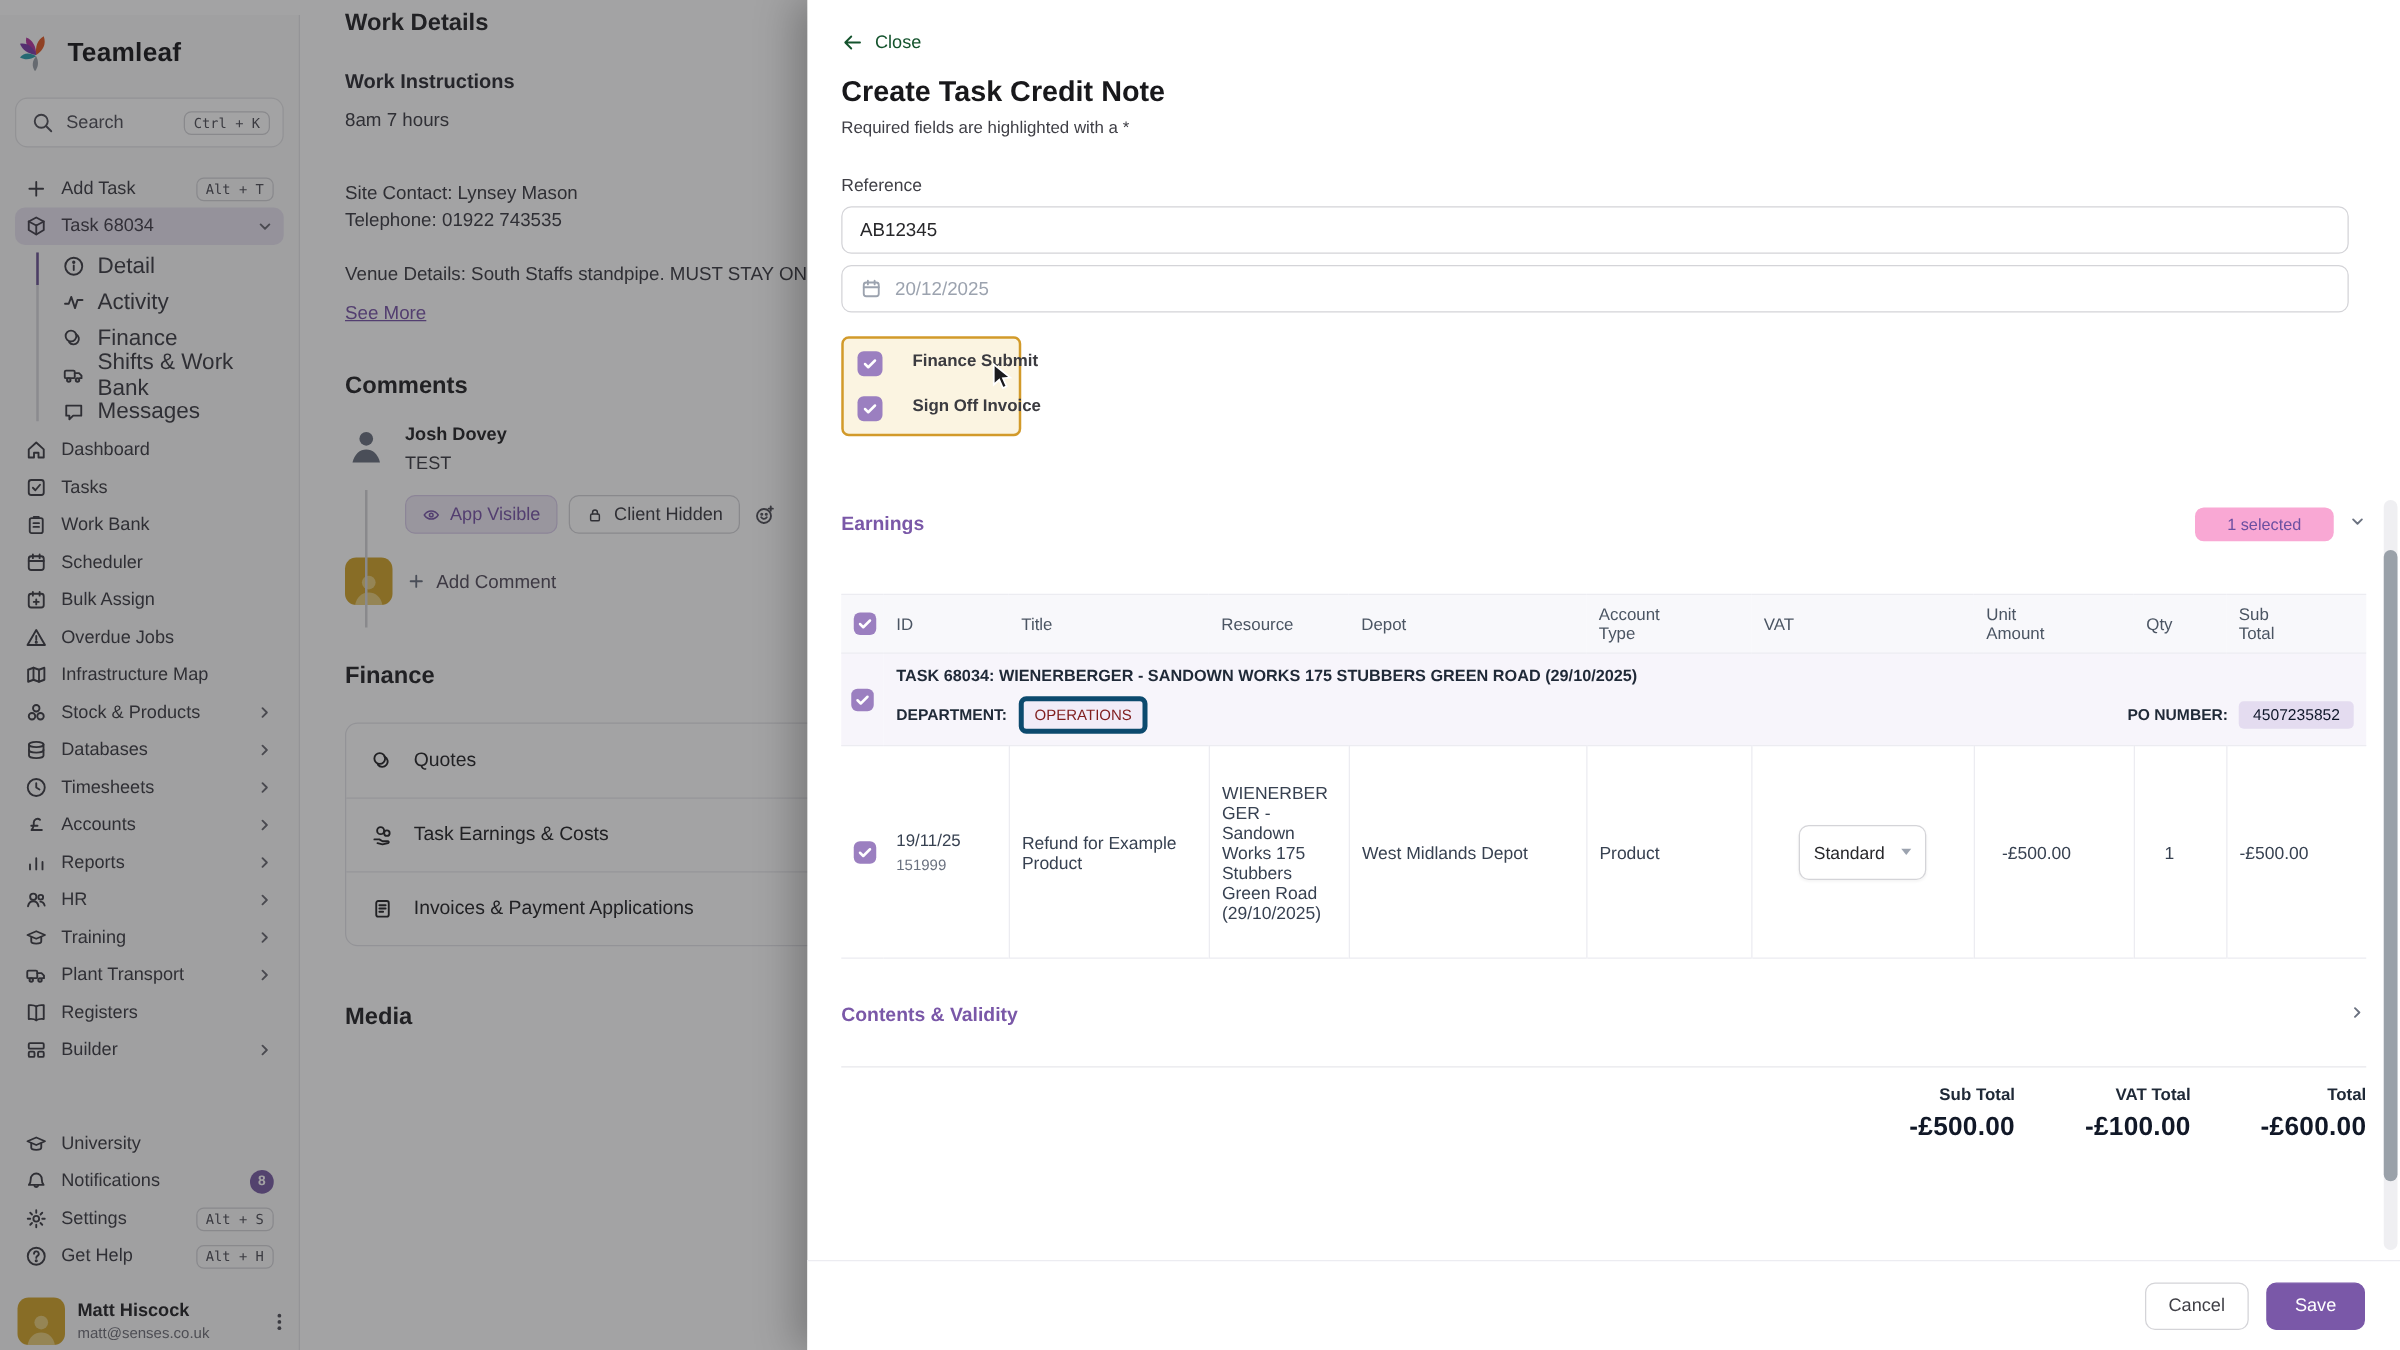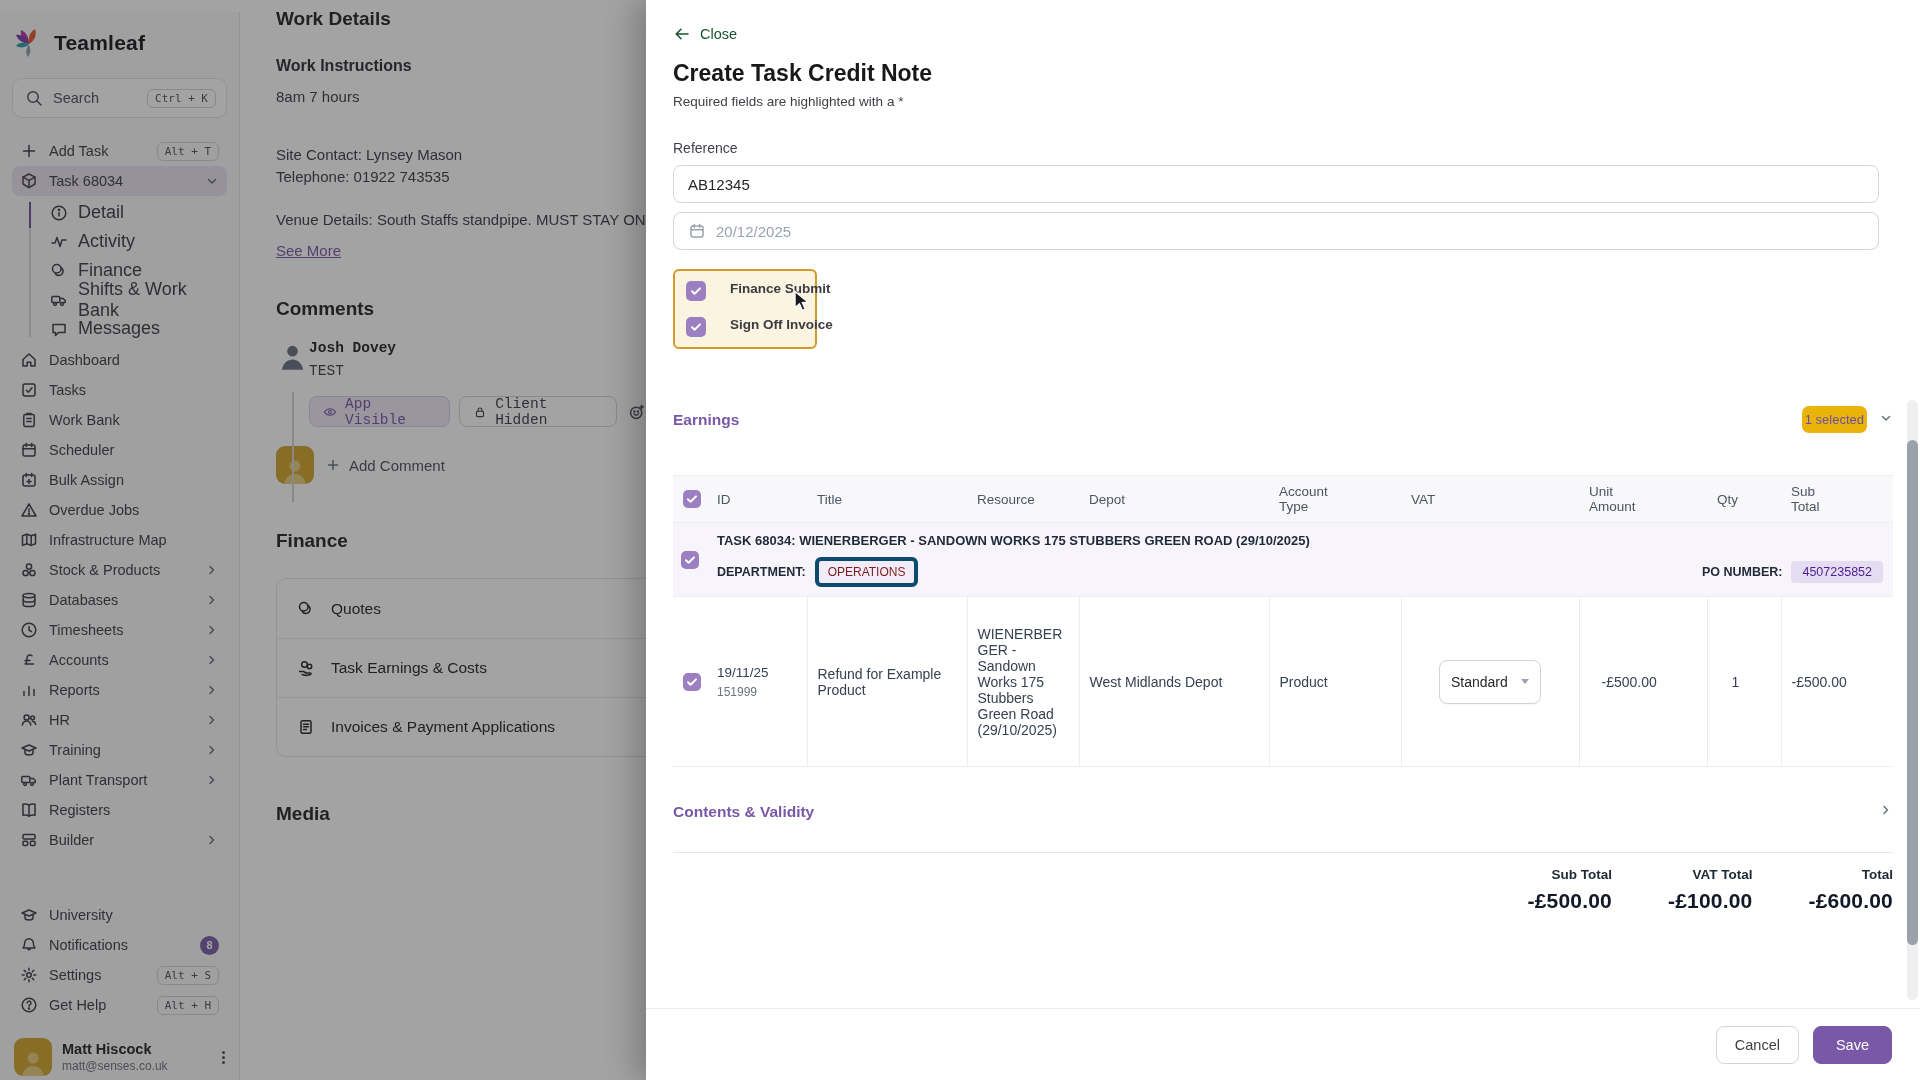--- a/index.html
+++ b/index.html
@@ -61,32 +61,32 @@
   .m-sub { margin-top:7px; font-size:13.5px; color:#3f3f46; }
   .f-label { margin-top:31px; font-size:14px; color:#3f3f46; }
   .f-input { margin-top:9px; height:38px; width:1206px; border:1px solid #d4d4d8; border-radius:8px; display:flex; align-items:center; padding:0 14px; font-size:15px; color:#27272a; background:#fff; gap:10px; }
   .f-input.date { color:#9ca3af; }
   .flagbox { margin-top:19px; width:144px; border:2px solid #d29a2a; background:#fbf4e1; border-radius:6px; padding:10px 11px; display:flex; flex-direction:column; gap:16px; }
   .flagrow { display:flex; align-items:flex-start; gap:24px; font-size:13.5px; font-weight:bold; color:#3b3b40; white-space:nowrap; }
   .cbx { width:20px; height:20px; border-radius:5px; background:#9b7fc0; color:#fff; display:flex; align-items:center; justify-content:center; flex:0 0 auto; }
   .cbx.sm { width:18px; height:18px; }
   .earn-head { margin-top:57px; display:flex; align-items:center; }
   .earn-title { font-size:15.5px; font-weight:bold; color:#7a58a8; flex:1; }
-  .sel-pill { background:#eab308; color:#6b4fa1; font-size:13px; padding:6px 3px; border-radius:7px; }
+  .sel-pill { background:#f9a8d4; color:#6b4fa1; font-size:13px; padding:6px 26px; border-radius:7px; }
   .earn-chev { margin-left:12px; color:#6b7280; }
   table.etable { margin-top:42px; border-collapse:collapse; table-layout:fixed; width:1220px; }
   .etable thead tr { background:#f8f8fb; border-top:1px solid #ececf1; border-bottom:1px solid #ececf1; }
   .etable th { font-size:13.5px; font-weight:normal; color:#4b5563; text-align:left; padding:8px 10px; height:40px; vertical-align:middle; }
   .grow { background:#f7f5fb; border-bottom:1px solid #ececf1; }
   .grow td { height:74px; vertical-align:middle; }
   .g-title { font-size:13px; font-weight:bold; color:#1f2937; }
   .g-line2 { margin-top:9px; display:flex; align-items:center; font-size:12.5px; font-weight:bold; color:#1f2937; }
   .dep-pill { margin-left:9px; background:#f1ecf8; border:4px solid #0c4a6e; color:#7f1d1d; font-size:12px; font-weight:normal; padding:4px 9px; border-radius:6px; }
   .po-wrap { margin-left:auto; display:flex; align-items:center; gap:9px; }
-  .po-pill { background:#e4dcf0; color:#4c1d95; font-size:12.5px; font-weight:normal; padding:4px 11px; border-radius:4px; }
+  .po-pill { background:#e4dcf0; color:#0f172a; font-size:12.5px; font-weight:normal; padding:4px 11px; border-radius:4px; }
   .drow { border-bottom:1px solid #ececf1; }
   .drow td { height:170px; vertical-align:middle; border-right:1px solid #ececf1; padding:8px 10px; font-size:14px; color:#374151; background:#fff; }
   .drow td:last-child { border-right:none; }
   .drow td.cbcell { border-right:1px solid #ececf1; }
   .cbcell { text-align:center; }
   .cbcell .cbx { margin:0 auto; }
   .id-date { font-size:13.5px; color:#374151; }
   .id-num { font-size:12px; color:#6b7280; margin-top:5px; }
   .vat-select { width:102px; height:44px; border:1px solid #d4d4d8; border-radius:8px; background:#fff; display:flex; align-items:center; justify-content:space-between; padding:0 11px; font-size:14px; color:#27272a; box-shadow:0 1px 2px rgba(0,0,0,.04); }
   .vat-arrow { width:0; height:0; border-left:4.5px solid transparent; border-right:4.5px solid transparent; border-top:5.5px solid #9ca3af; }
@@ -424,21 +424,21 @@
   <div class="p-txt" style="margin-top:13px;">8am 7 hours</div>
   <div class="p-txt" style="margin-top:41px;">Site Contact: Lynsey Mason</div>
   <div class="p-txt" style="margin-top:5px;">Telephone: 01922 743535</div>
   <div class="p-txt" style="margin-top:26px; white-space:nowrap; overflow:hidden;">Venue Details: South Staffs standpipe. MUST STAY ON S</div>
   <a class="see-more" style="margin-top:14px;">See More</a>
 
   <div class="h-lg" style="margin-top:38px;">Comments</div>
 
   <div class="comment-wrap">
     <div class="thread-line"></div>
-    <div style="display:flex; margin-top:20px;font-family:Liberation Mono, monospace;">
+    <div style="display:flex; gap:14px; margin-top:20px;">
       <svg class="c-avatar" viewBox="0 0 34 34">
           <circle cx="17" cy="11" r="5.5" fill="#6b7280"></circle>
           <path d="M6 30c1.5-7 6-10.5 11-10.5S26.5 23 28 30z" fill="#6b7280"></path>
         </svg>
       <div>
         <div style="font-size:14.5px; font-weight:bold; color:#27272a;">Josh Dovey</div>
         <div style="font-size:14.5px; margin-top:7px;">TEST</div>
         <div style="display:flex; align-items:center; gap:9px; margin-top:17px;">
           <span class="pill purple">
             <svg class="ic sm" viewBox="0 0 18 18">

